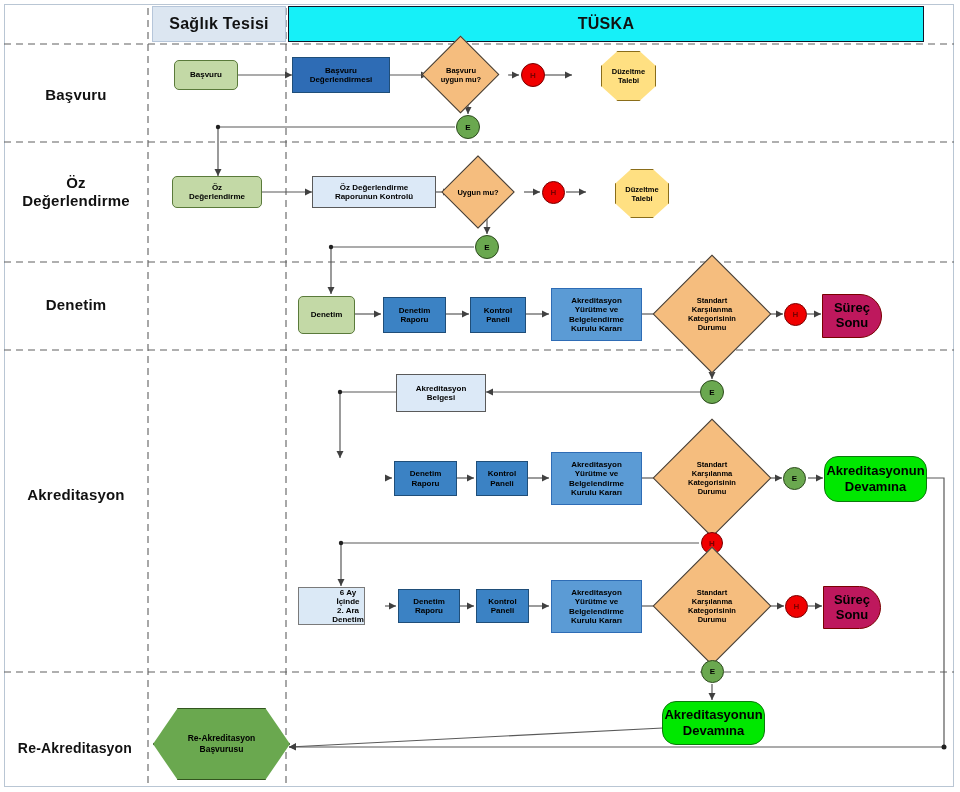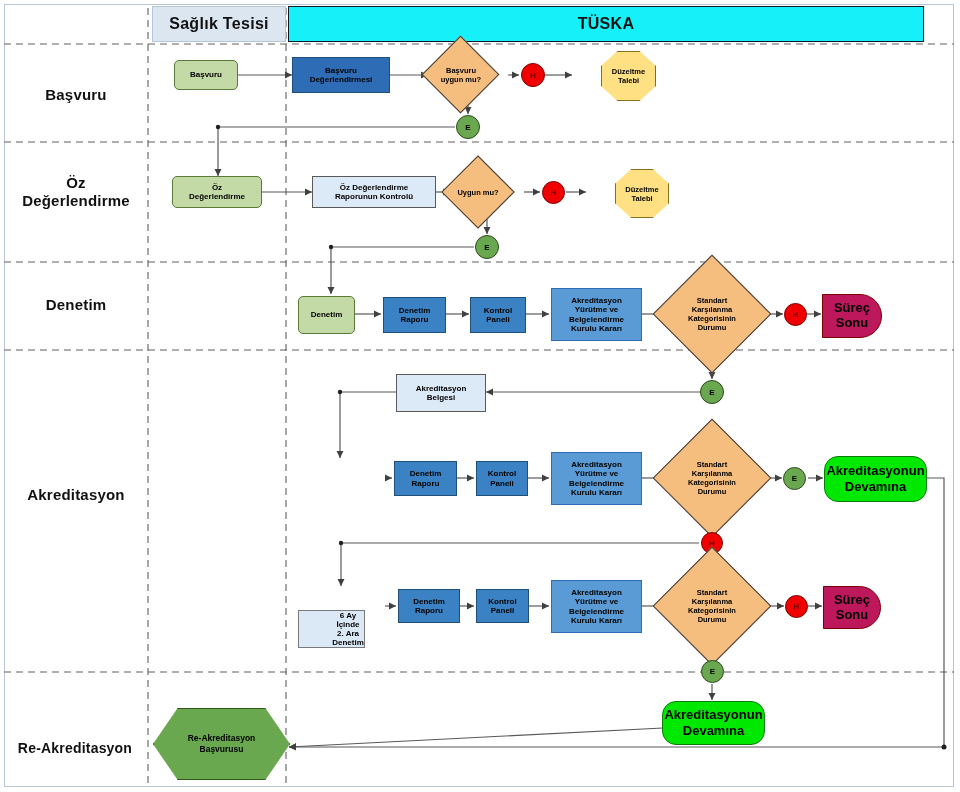--- a/index.html
+++ b/index.html
@@ -248,21 +248,21 @@
     <div class="dshape"></div>
     <div class="dtext" style="width:84px;">Standart<br>Karşılanma<br>Kategorisinin<br>Durumu</div>
   </div>
 
   <div class="circ e" style="left:783px;top:467px;width:23px;height:23px;">E</div>
 
   <div class="pill" style="left:824px;top:456px;width:101px;height:44px;">Akreditasyonun<br>Devamına</div>
 
   <div class="circ h" style="left:701px;top:532px;width:22px;height:22px;">H</div>
 
-  <div class="node blue-pale2" style="left:298px;top:610px;width:67px;height:38px;padding-left:33px;">6 Ay İçinde<br>2. Ara Denetim</div>
+  <div class="node blue-pale2" style="left:298px;top:587px;width:67px;height:38px;padding-left:33px;">6 Ay İçinde<br>2. Ara Denetim</div>
 
   <div class="node blue-mid" style="left:398px;top:589px;width:62px;height:34px;">Denetim<br>Raporu</div>
 
   <div class="node blue-mid" style="left:476px;top:589px;width:53px;height:34px;">Kontrol<br>Paneli</div>
 
   <div class="node blue-lt" style="left:551px;top:580px;width:91px;height:53px;">Akreditasyon<br>Yürütme ve<br>Belgelendirme<br>Kurulu Kararı</div>
 
   <div class="diamond" style="left:670px;top:564px;width:84px;height:84px;">
     <div class="dshape"></div>
     <div class="dtext" style="width:84px;">Standart<br>Karşılanma<br>Kategorisinin<br>Durumu</div>

